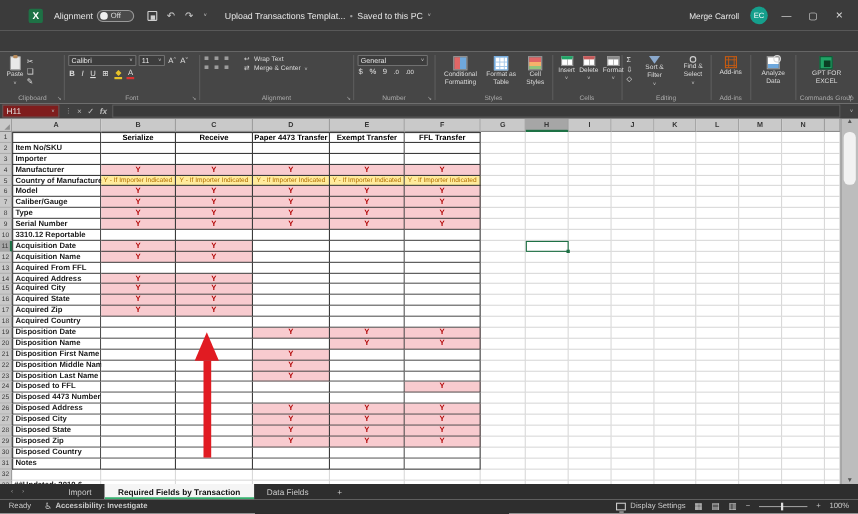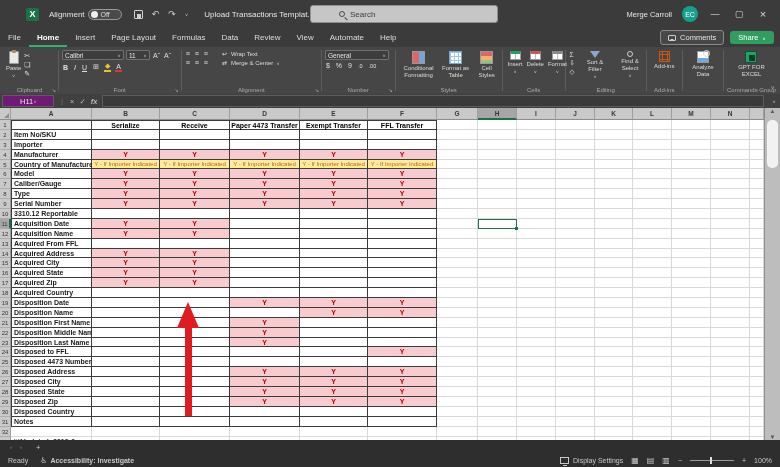--- a/index.html
+++ b/index.html
@@ -54,21 +54,21 @@
   .ic-addin{width:11px;height:11px;border:1px solid #c55a11;background-image:linear-gradient(#c55a11 1px,transparent 1px),linear-gradient(90deg,#c55a11 1px,transparent 1px);background-size:5px 5px;background-position:2px 2px}
   .ic-anz{width:12px;height:12px;border:1px solid #999;background:linear-gradient(0deg,#6fa8dc 4px,#fff 4px);position:relative}
   .ic-anz::after{content:"";position:absolute;right:-2px;top:-2px;width:5px;height:5px;border:1.2px solid #d9d9d9;border-radius:50%}
   .ic-gpt{width:12px;height:12px;background:#21a366;border:1px solid #0f5132;position:relative}
   .ic-gpt::after{content:"";position:absolute;left:3px;top:3px;width:6px;height:6px;background:#0b3d23}
   .funnel{width:0;height:0;border-left:5px solid transparent;border-right:5px solid transparent;border-top:7px solid #8aa8cc}
   .u-red{border-bottom:2px solid #d33;padding-bottom:0}
   .u-yel{border-bottom:2px solid #e6c229;padding-bottom:0}
   
   .fbar{position:absolute;left:0;top:94px;width:780px;height:14px;background:#404040;display:flex;align-items:center;font-size:7.5px;color:#e4e4e4}
-  .namebox{width:52px;height:12px;margin-left:2px;background:#701a75;border:1px solid #5c5c5c;display:flex;align-items:center;justify-content:space-between;padding:0 17px}
+  .namebox{width:52px;height:12px;margin-left:2px;background:#7f1d1d;border:1px solid #5c5c5c;display:flex;align-items:center;justify-content:space-between;padding:0 3px}
   .fxbtns{display:flex;align-items:center;gap:5px;margin:0 5px;color:#b9b9b9}
   .finput{flex:1;height:12px;background:#3a3a3a;border:1px solid #5c5c5c;margin-right:16px}
   
   .gridwrap{position:absolute;left:0;top:108px;width:764px;height:332px;background:#fff;overflow:hidden}
   .chrow,.row{display:flex}
   .chrow{height:12px}
   .chc{flex:0 0 auto;background:#c9c9c9;border-right:1px solid #9e9e9e;border-bottom:1px solid #8d8d8d;font-size:6.5px;font-weight:700;color:#363636;text-align:center;line-height:12px}
   .chc.selcol{background:#a6a6a6;border-bottom:2px solid #1e7145;line-height:11px}
   .corner{position:relative}
   .corner::after{content:"";position:absolute;right:1px;bottom:1px;border-left:5px solid transparent;border-bottom:5px solid #8f8f8f}
@@ -123,56 +123,30 @@
   <span class="saveicon"></span>
   <span class="tbbtn">↶</span>
   <span class="tbbtn">↷</span>
   <span class="tbbtn caret">∨</span>
   <div class="doctitle">
     <span>Upload Transactions Templat...</span>
     <span style="color:#9f9f9f">•</span>
     <span>Saved to this PC</span>
     <span class="caret">∨</span>
   </div>
-  <div class="searchbox">
-    <span class="mag"></span>
-    <span>Search</span>
-  </div>
   <div class="tright">
     <span style="font-size:7.5px">Merge Carroll</span>
     <span class="avatar">EC</span>
     <span class="winbtn">—</span>
     <span class="winbtn">▢</span>
     <span class="winbtn" style="font-size:11px">×</span>
   </div>
 </div>
 
 <div class="ribbontabs">
-  <div id="rtabs" style="display:flex">
-      <div class="rtab">File</div>
-      <div class="rtab active">Home</div>
-      <div class="rtab">Insert</div>
-      <div class="rtab">Page Layout</div>
-      <div class="rtab">Formulas</div>
-      <div class="rtab">Data</div>
-      <div class="rtab">Review</div>
-      <div class="rtab">View</div>
-      <div class="rtab">Automate</div>
-      <div class="rtab">Help</div>
-    </div>
-  <div class="rt-right">
-    <div class="commentsbtn">
-      <span class="bubble"></span>
-      <span>Comments</span>
-    </div>
-    <div class="sharebtn">
-      <span>Share</span>
-      <span class="caret" style="color:#e6ffe6">∨</span>
-    </div>
-  </div>
 </div>
 
 <div class="ribbon">
 
   <div class="rgroup" style="width:56px">
     <div class="rcontent">
       <div class="bigbtn">
         <span class="ic-clip"></span>
         <span>Paste</span>
         <span class="caret">∨</span>
@@ -993,20 +967,25 @@
   <span>▲</span>
   <div class="vthumb"></div>
   <span style="position:absolute;bottom:0;left:0;right:0">▼</span>
 </div>
 
 <div class="tabbar">
   <div class="tnav">
     <span>‹</span>
     <span>›</span>
   </div>
+  <div id="stabs" style="display:flex;margin-left:28px">
+      <div class="stab">Import</div>
+      <div class="stab active">Required Fields by Transaction</div>
+      <div class="stab">Data Fields</div>
+    </div>
   <span class="addsheet">+</span>
 
 </div>
 
 <div class="statusbar">
   <div class="sbleft">
     <span>Ready</span>
     <span style="display:flex;align-items:center;gap:3px">
       <span style="font-size:8px">♿</span>
       <span style="font-weight:700">Accessibility: Investigate</span>

